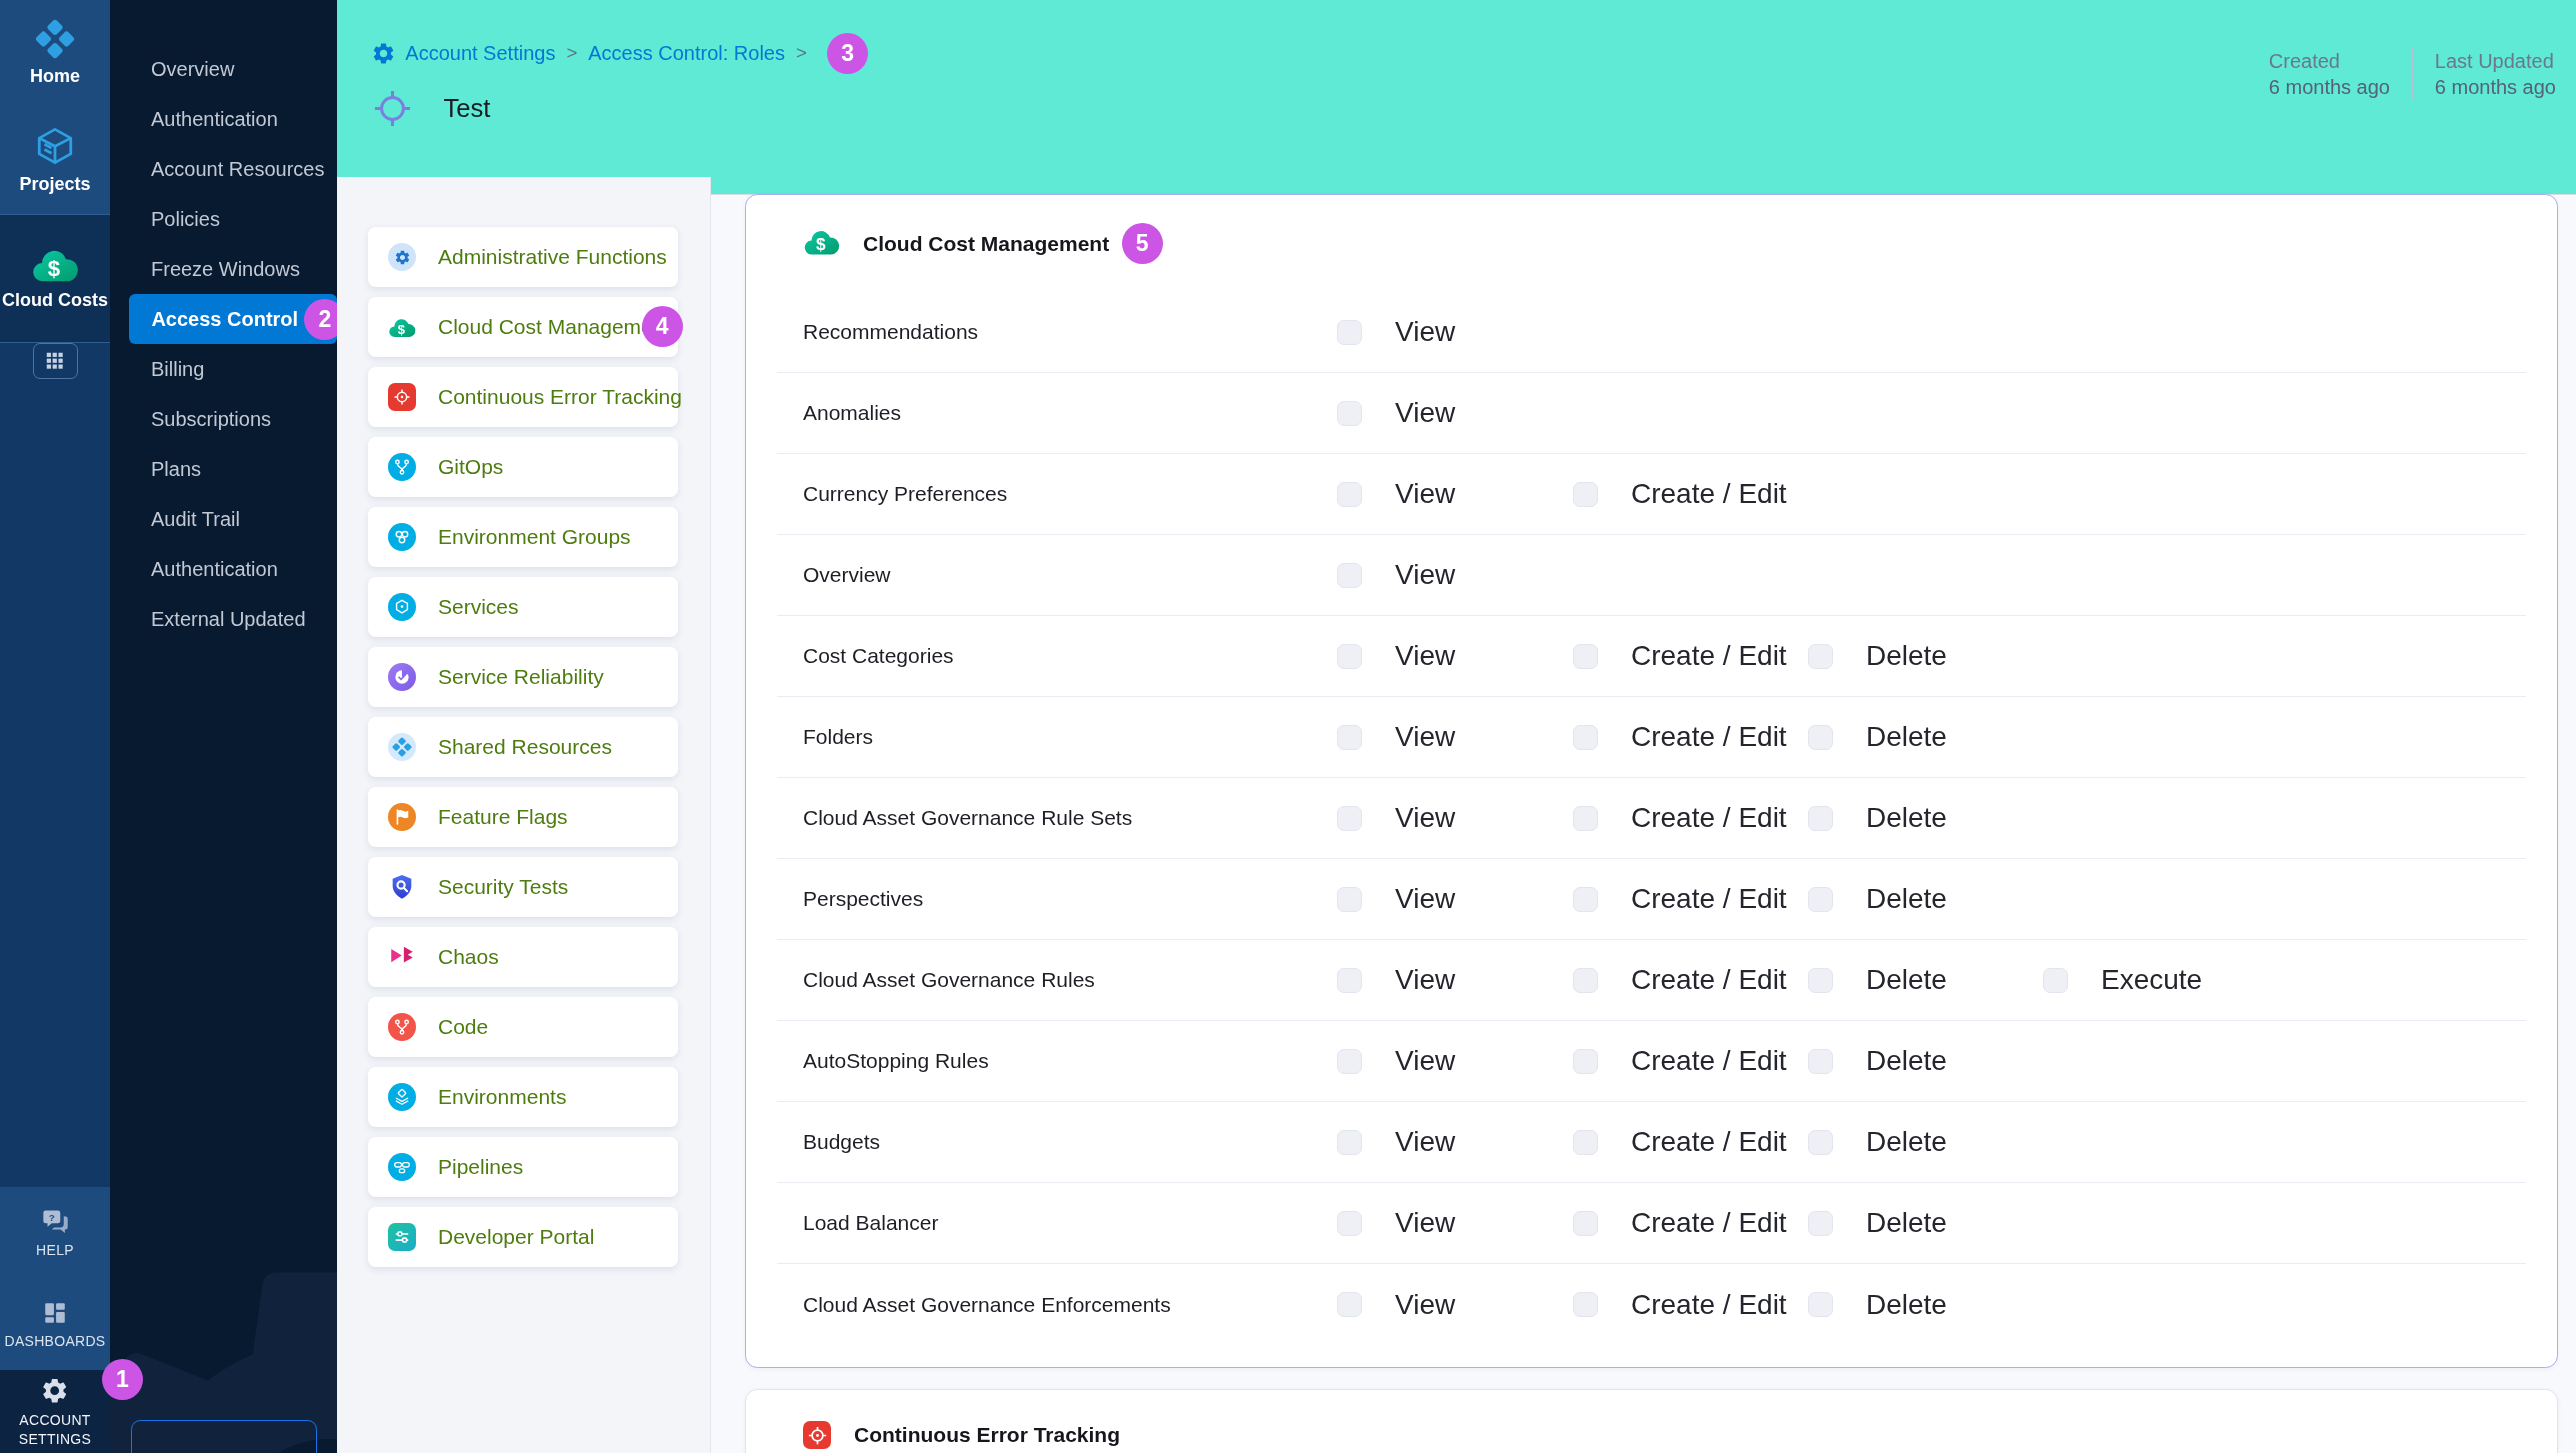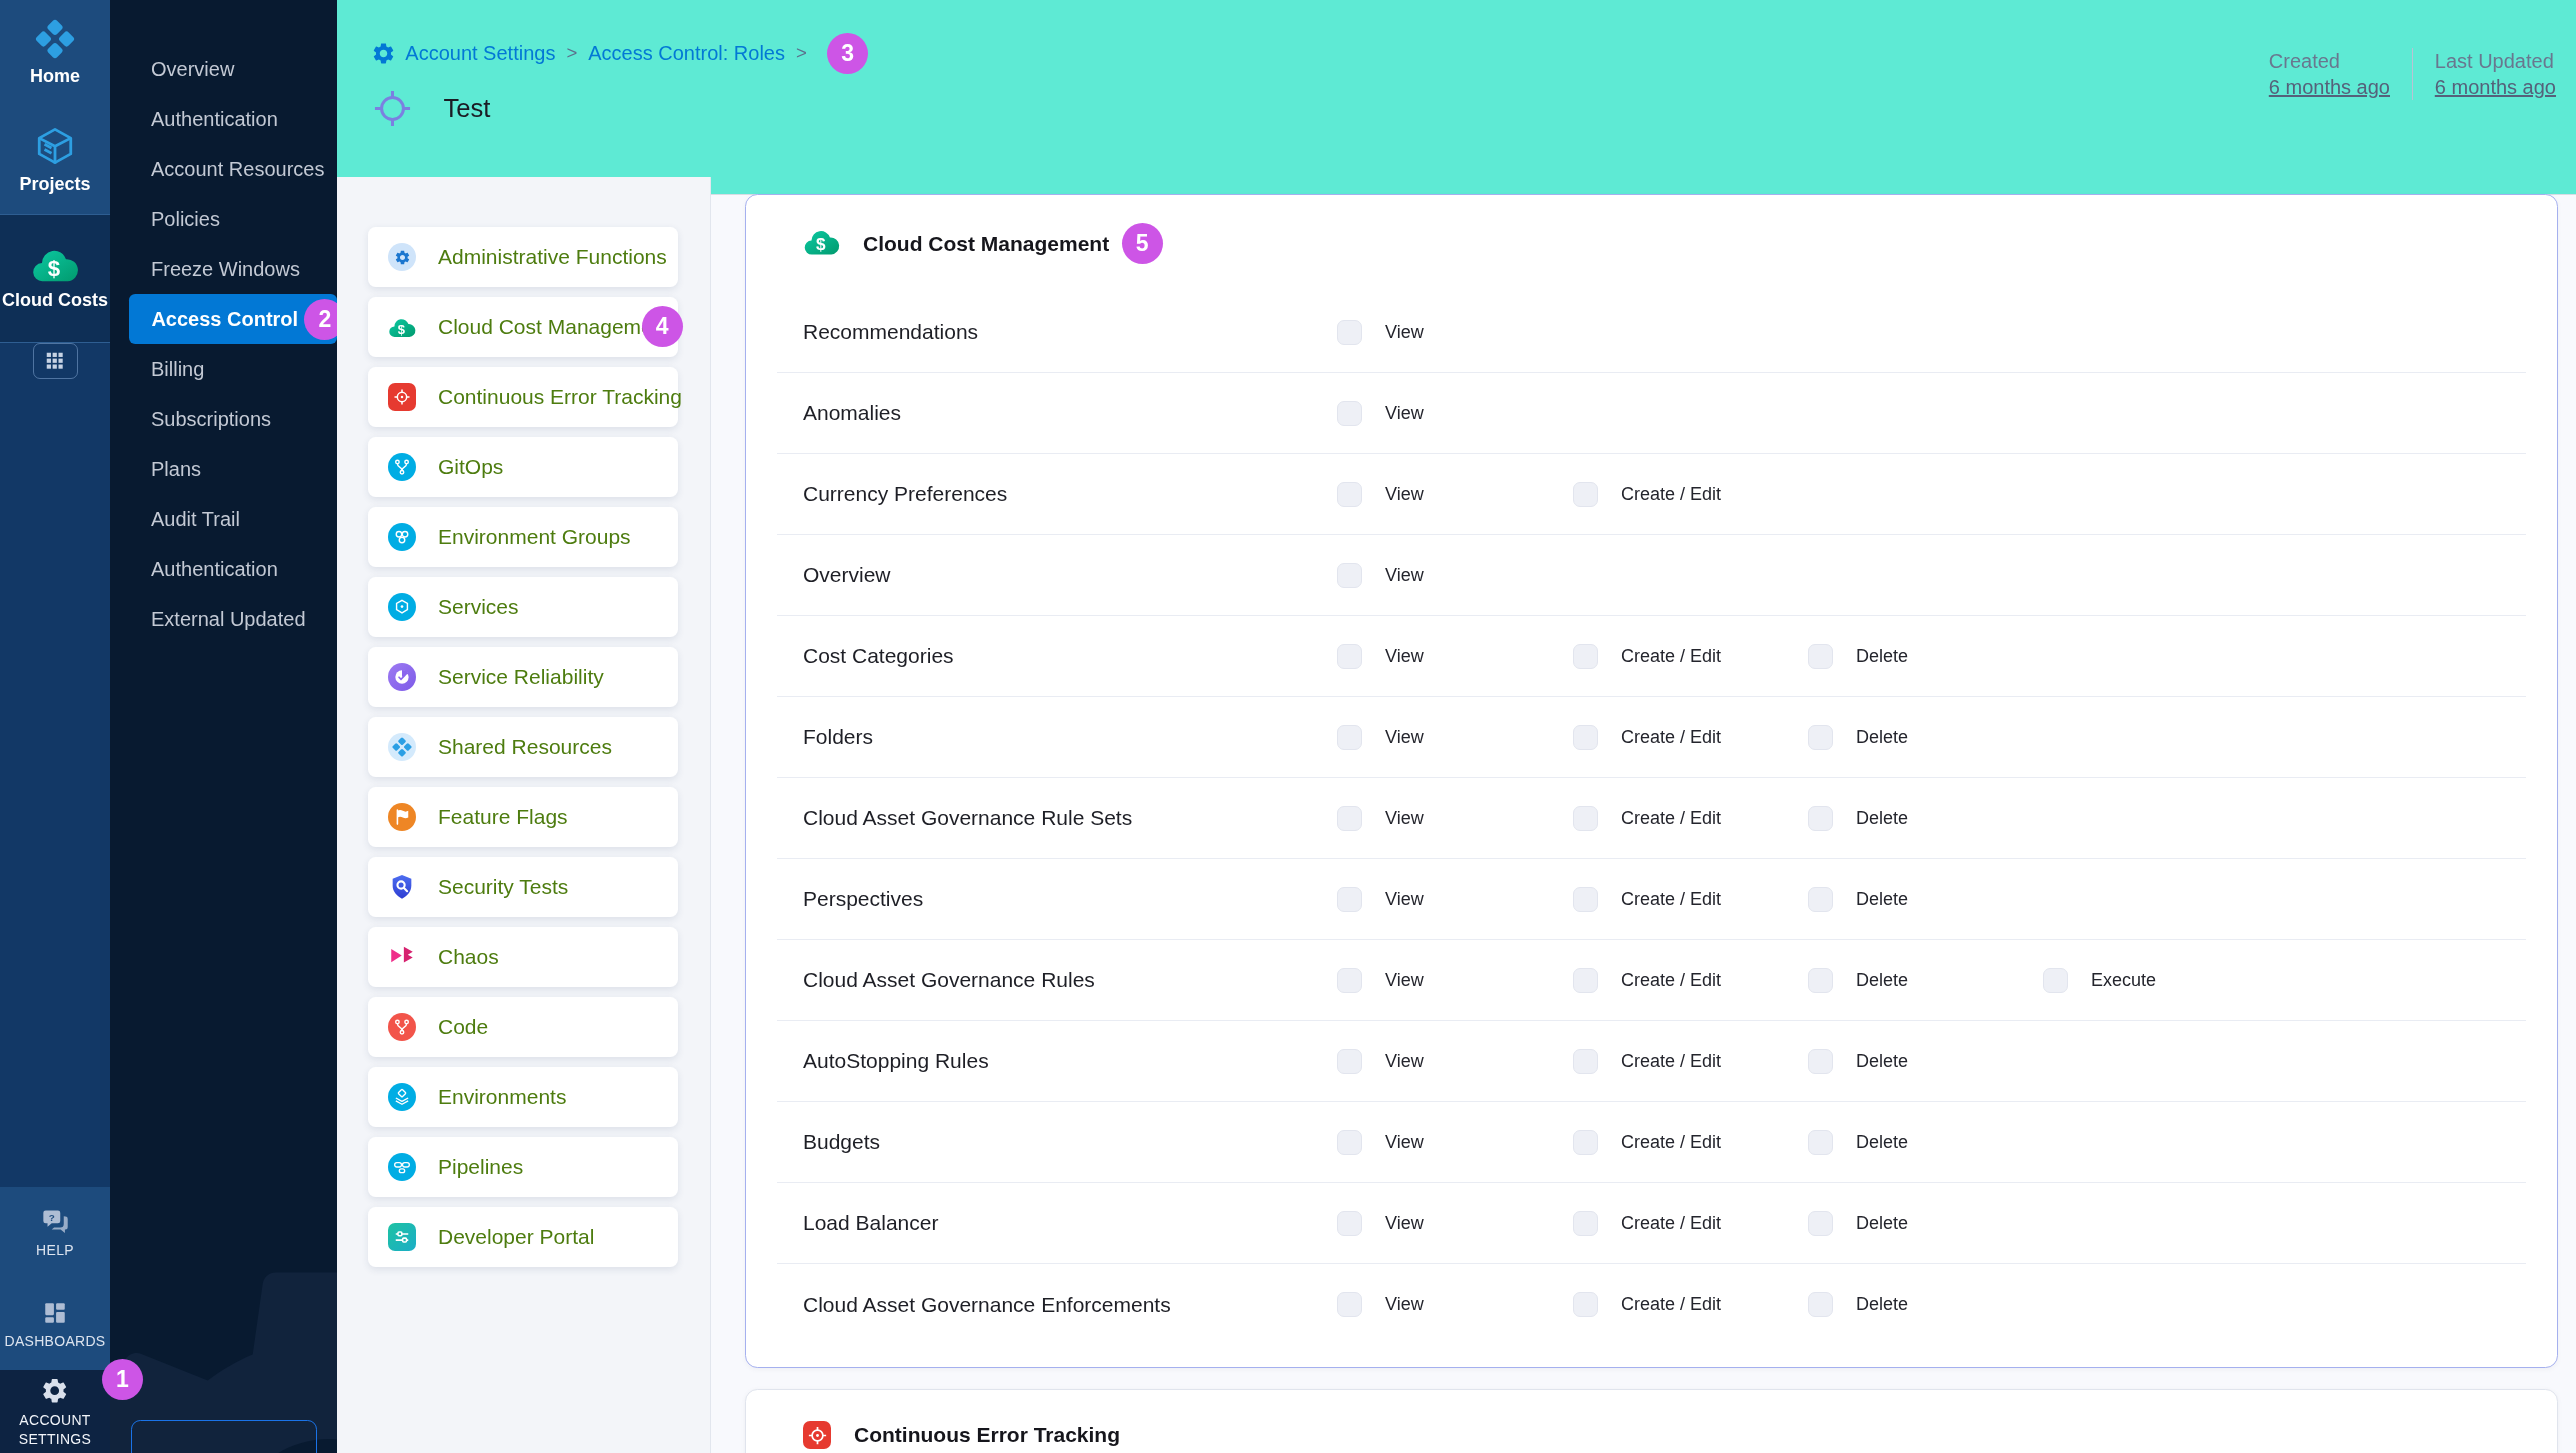--- a/index.html
+++ b/index.html
@@ -40,21 +40,21 @@
   .page-header{position:relative;height:195px;background:#5eead4;border-bottom:0.8px solid #d8dce4;}
   .breadcrumb{position:absolute;left:34px;top:39px;height:28px;display:flex;align-items:center;font-size:20px;color:#0278d5;}
   .crumb-link{color:#0278d5;cursor:pointer;white-space:nowrap;}
   .crumb-sep{color:#5c6f8c;margin:0 11px;font-size:18.6px;}
   .breadcrumb .num-badge{margin-left:9.3px;}
   .title-row{position:absolute;left:34px;top:87px;display:flex;align-items:center;}
   .role-icon{color:#7b80e0;display:flex;}
   .page-title{font-size:25.6px;color:#1b1c24;margin-left:29.4px;}
   .meta{position:absolute;right:20px;top:48px;display:flex;align-items:stretch;font-size:20px;line-height:26px;color:#69778f;}
   .meta-col{display:flex;flex-direction:column;}
-  .meta-val{color:#55617a;text-decoration:underline;}
+  .meta-val{color:#55617a;}
   .meta-div{width:0.8px;background:#b9c2d4;margin:0 22px;}
 
   .content{position:absolute;top:177px;left:0;right:0;bottom:0;display:flex;}
 
   
   .module-panel{width:374px;background:#f3f5f9;border-right:0.8px solid #e2e6ee;padding-top:50px;flex:none;}
   .module-card{position:relative;width:310px;height:60px;margin:0 0 10px 31px;background:#fff;border-radius:7.7px;
     box-shadow:0 2.3px 7.7px rgba(35,55,95,.10);display:flex;align-items:center;padding-left:20px;cursor:pointer;}
   .module-label{font-size:21px;color:#4d7c0f;margin-left:22px;white-space:nowrap;}
   .mi{width:28px;height:28px;flex:none;display:flex;align-items:center;justify-content:center;color:#fff;}
@@ -69,21 +69,21 @@
   .card-header{height:97px;display:flex;align-items:center;padding-left:57px;}
   .card-title{font-size:21px;font-weight:700;color:#16161c;margin-left:23px;white-space:nowrap;}
   .card-header .num-badge{margin-left:12.4px;}
   .perm-rows{}
   .perm-row{height:81px;display:grid;grid-template-columns:534px 236px 235px 235px 1fr;align-items:center;
     margin:0 31px;padding-left:26px;border-bottom:0.8px solid #e9ecf3;}
   .perm-row:last-child{border-bottom:none;}
   .res-label{font-size:21px;color:#1e1f26;white-space:nowrap;}
   .perm-cell{display:flex;align-items:center;}
   .cb{width:25px;height:25px;border-radius:7px;background:#eef0f6;border:1.5px solid #e2e5ee;flex:none;cursor:pointer;}
-  .cb-label{font-size:18px;color:#24252d;margin-left:23px;white-space:nowrap;}
+  .cb-label{font-size:28px;color:#24252d;margin-left:33px;white-space:nowrap;}
 
   .next-card{position:absolute;left:34px;top:1212px;width:1813px;height:294px;background:#fff;
     border:0.8px solid #e0e4ed;border-radius:12.4px;box-shadow:0 1.5px 4.6px rgba(96,97,112,.08);}
   .next-header{display:flex;align-items:center;padding:31px 0 0 57px;}
 </style>
 </head>
 <body>
 
 <div class="sidebar">
   <div class="sb-tile sb-home">

